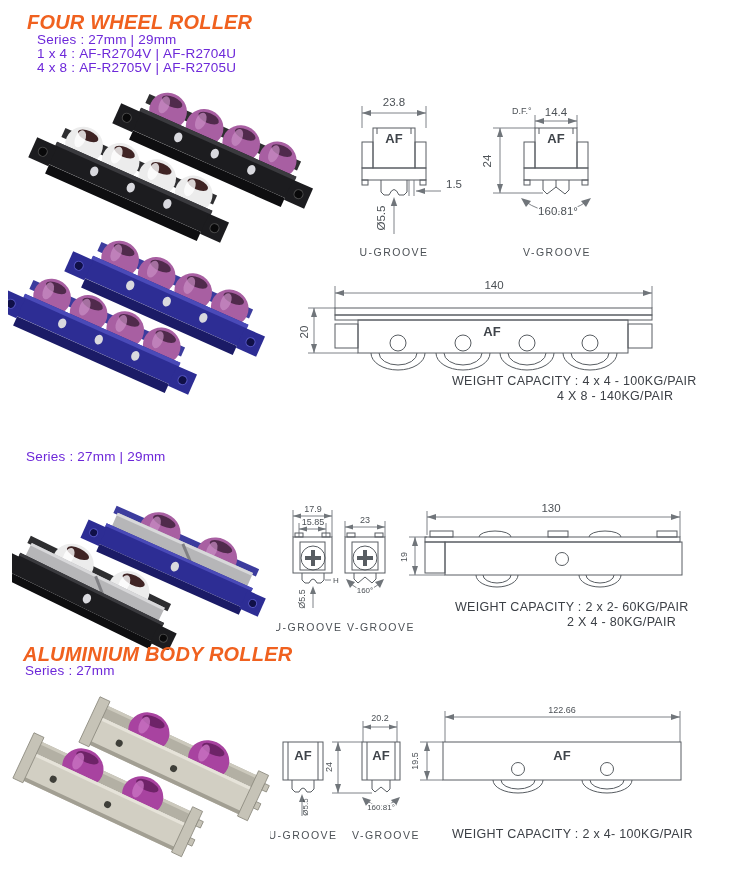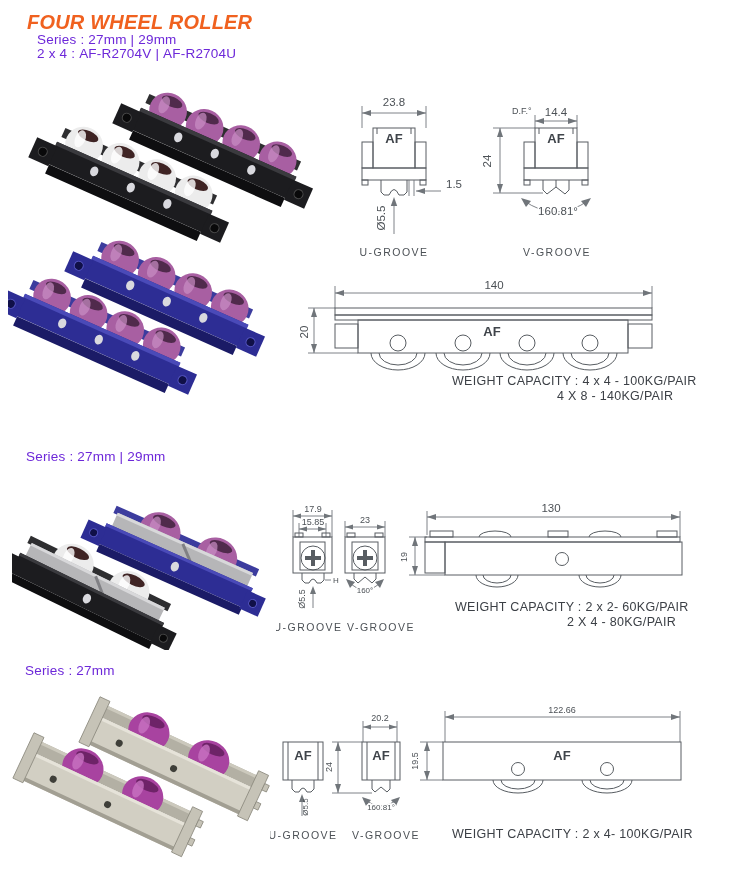--- a/index.html
+++ b/index.html
@@ -24,24 +24,30 @@
   .halo{paint-order:stroke;stroke:#ffffff;stroke-width:3px;}
 </style>
 </head>
 <body>
 
 <div class="stage">
 
   <div class="title" style="left:27px;top:11px">FOUR WHEEL ROLLER</div>
   <div class="meta" style="left:37px;top:32px">Series : 27mm | 29mm</div>
   <div class="meta" style="left:37px;top:46px">
-    <span>2 x 4 :</span>
+    <span>1 x 4 :</span>
     <span class="code">AF-R2704V</span>
     <span>|</span>
     <span class="code">AF-R2704U</span>
+  </div>
+  <div class="meta" style="left:37px;top:60px">
+    <span>4 x 8 :</span>
+    <span class="code">AF-R2705V</span>
+    <span>|</span>
+    <span class="code">AF-R2705U</span>
   </div>
 
   <svg class="abs" style="left:8px;top:90px" width="315" height="316" viewBox="0 0 315 316">
 
     <g transform="translate(140,12) rotate(24)">
       <rect x="-2" y="-8" width="166" height="10" fill="#2e2e30"></rect>
       <ellipse cx="22" cy="0" rx="19" ry="18" fill="#a85fa2"></ellipse>
         <ellipse cx="22" cy="-10" rx="11" ry="5" fill="#502a4c"></ellipse>
         <ellipse cx="16" cy="-4" rx="5" ry="9" fill="#c98fc4" opacity=".7"></ellipse>
       <ellipse cx="62" cy="0" rx="19" ry="18" fill="#a85fa2"></ellipse>
@@ -360,20 +366,21 @@
     <rect class="ln" x="50" y="47" width="237" height="33"></rect>
     <circle class="ln" cx="167" cy="64" r="6.5"></circle>
     <path class="ln" d="M81,80 A21,12 0 0 0 123,80"></path>
       <path class="ln" d="M88,80 A14,8 0 0 0 116,80"></path>
     <path class="ln" d="M184,80 A21,12 0 0 0 226,80"></path>
       <path class="ln" d="M191,80 A14,8 0 0 0 219,80"></path>
     <text class="wcap" x="60" y="116">WEIGHT CAPACITY : 2 x 2- 60KG/PAIR</text>
     <text class="wcap" x="172" y="131">2 X 4 - 80KG/PAIR</text>
   </svg>
 
+  <div class="title" style="left:23px;top:643px">ALUMINIUM BODY ROLLER</div>
   <div class="meta" style="left:25px;top:663px">Series : 27mm</div>
 
   <svg class="abs" style="left:5px;top:688px" width="278" height="184" viewBox="0 0 278 184">
     <g transform="translate(96,28) rotate(25)">
       <rect x="0" y="-12" width="168" height="13" fill="#b3b0a4"></rect>
       <rect x="0" y="-12" width="168" height="3" fill="#ccc9bd"></rect>
       <ellipse cx="50" cy="-6" rx="21" ry="19" fill="#a843a0"></ellipse>
         <ellipse cx="50" cy="-17" rx="12" ry="5" fill="#6e2368"></ellipse>
         <ellipse cx="43" cy="-10" rx="5" ry="9" fill="#c873c2" opacity=".8"></ellipse>
       <ellipse cx="116" cy="-6" rx="21" ry="19" fill="#a843a0"></ellipse>

